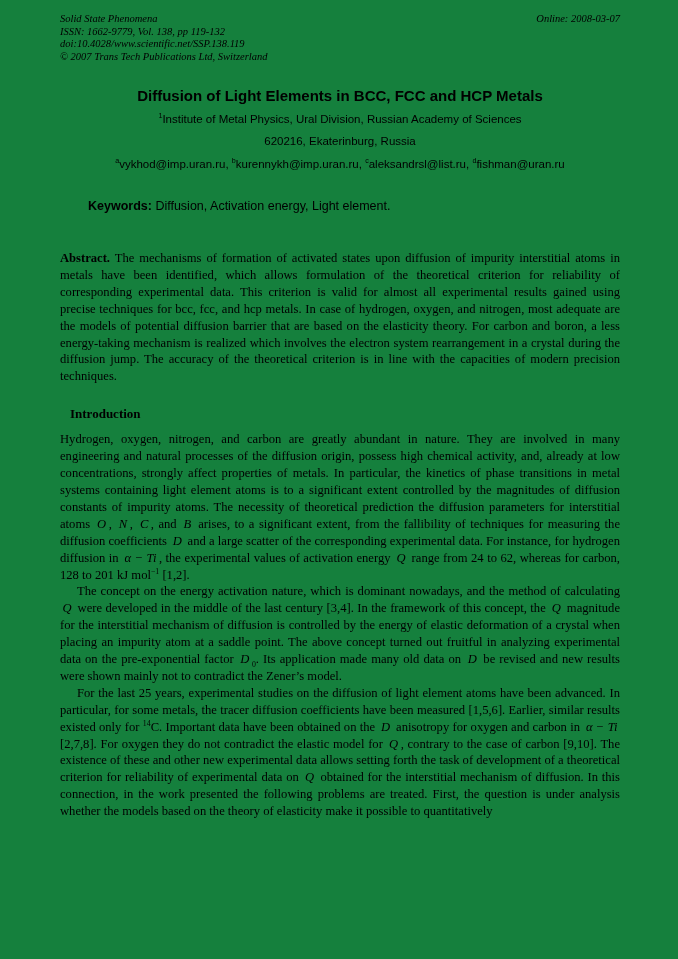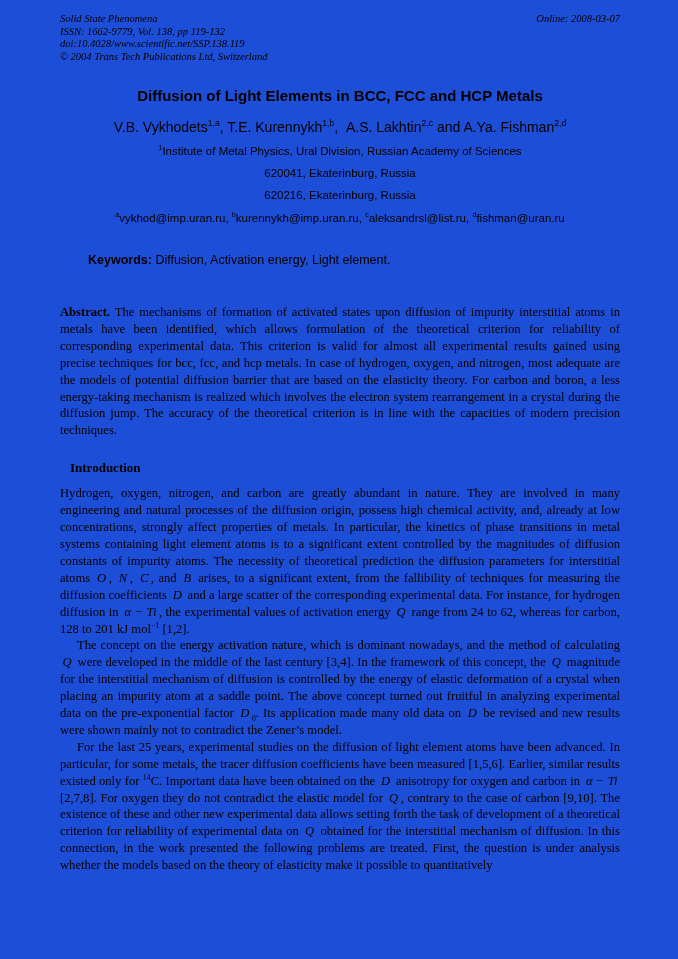--- a/index.html
+++ b/index.html
@@ -1,17 +1,17 @@
 <!DOCTYPE html>
 <html><head>
 <meta charset="utf-8">
 <style>
   html,body{margin:0;padding:0;background:#ffffff;}
   .page{
-    width:678px;height:959px;background:#1d4ed8;box-sizing:border-box;
+    width:678px;height:959px;background:#15803d;box-sizing:border-box;
     padding:13px 58px 0 60px;overflow:hidden;color:#000;
     font-family:"Liberation Serif",serif;
   }
   
   .head{display:flex;justify-content:space-between;align-items:flex-start;
     font-style:italic;font-size:10.5px;line-height:12.5px;
     font-family:"Liberation Serif",serif;}
   .head-right{white-space:nowrap;text-align:right;}
   
   .title{text-align:center;font-family:"Liberation Sans",sans-serif;
@@ -41,31 +41,29 @@
 </head>
 <body>
 
 <div class="page">
 
   <header class="head">
     <div class="head-left">
       <div>Solid State Phenomena</div>
       <div>ISSN: 1662-9779, Vol. 138, pp 119-132</div>
       <div>doi:10.4028/www.scientific.net/SSP.138.119</div>
-      <div>© 2004 Trans Tech Publications Ltd, Switzerland</div>
+      <div>© 2007 Trans Tech Publications Ltd, Switzerland</div>
     </div>
     <div class="head-right">Online: 2008-03-07</div>
   </header>
 
   <h1 class="title">Diffusion of Light Elements in BCC, FCC and HCP Metals</h1>
 
-  <div class="authors"><span>V.B. Vykhodets</span><span class="sup">1,a</span><span>, T.E. Kurennykh</span><span class="sup">1,b</span><span>, &nbsp;A.S. Lakhtin</span><span class="sup">2,c</span><span> and A.Ya. Fishman</span><span class="sup">2,d</span></div>
 
   <div class="affil"><span class="sup">1</span><span>Institute of Metal Physics, Ural Division, Russian Academy of Sciences</span></div>
-  <div class="affil"><span>620041, Ekaterinburg, Russia</span></div>
   <div class="affil"><span>620216, Ekaterinburg, Russia</span></div>
 
   <div class="emails"><span class="sup">a</span><span>vykhod@imp.uran.ru, </span><span class="sup">b</span><span>kurennykh@imp.uran.ru, </span><span class="sup">c</span><span>aleksandrsl@list.ru, </span><span class="sup">d</span><span>fishman@uran.ru</span></div>
 
   <div class="keywords"><span class="b">Keywords:</span><span> Diffusion, Activation energy, Light element.</span></div>
 
   <p class="abstract"><span class="b">Abstract.</span><span> The mechanisms of formation of activated states upon diffusion of impurity interstitial atoms in metals have been identified, which allows formulation of the theoretical criterion for reliability of corresponding experimental data. This criterion is valid for almost all experimental results gained using precise techniques for bcc, fcc, and hcp metals. In case of hydrogen, oxygen, and nitrogen, most adequate are the models of potential diffusion barrier that are based on the elasticity theory. For carbon and boron, a less energy-taking mechanism is realized which involves the electron system rearrangement in a crystal during the diffusion jump. The accuracy of the theoretical criterion is in line with the capacities of modern precision techniques.</span></p>
 
   <h2 class="sect-heading">Introduction</h2>
 

